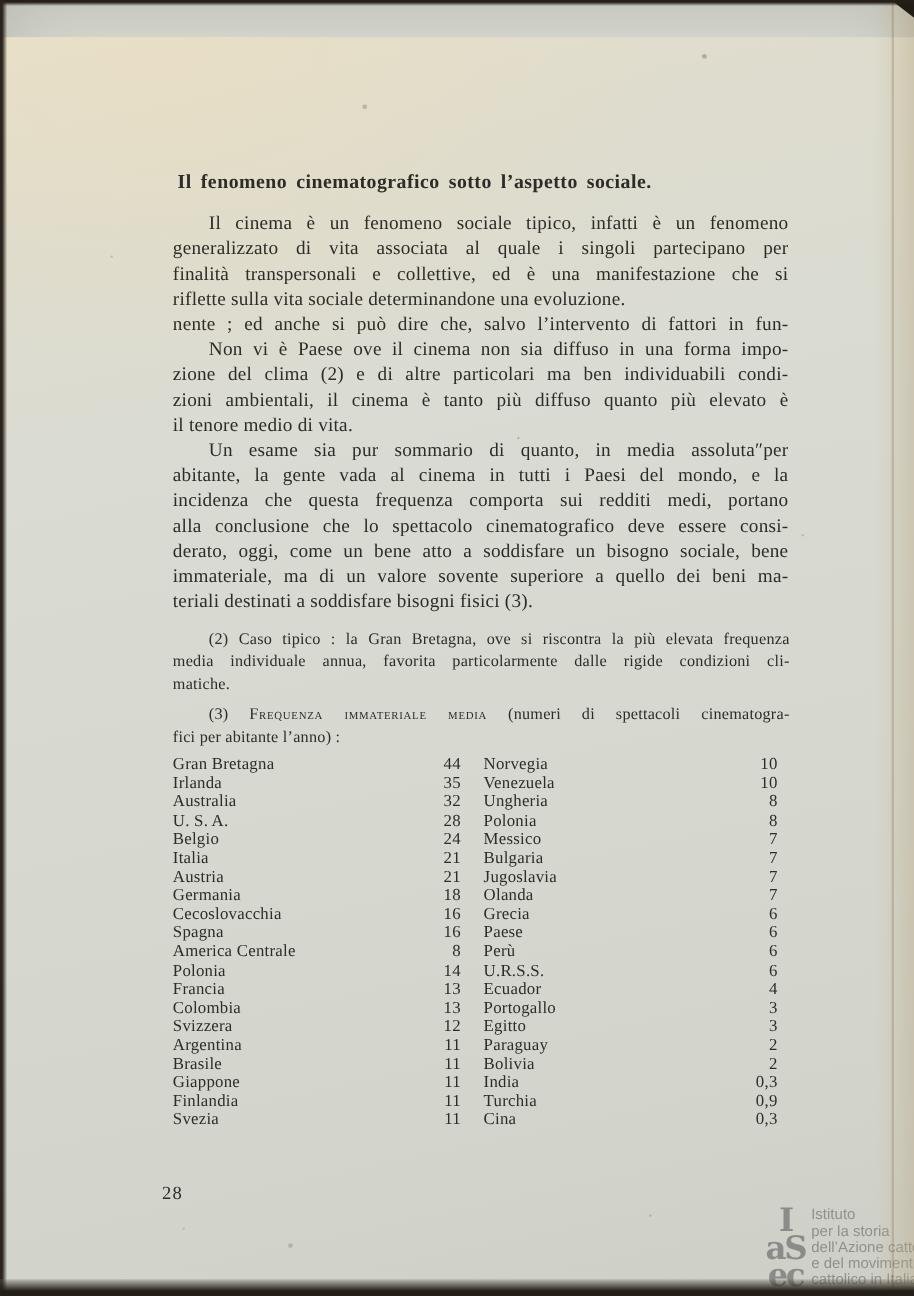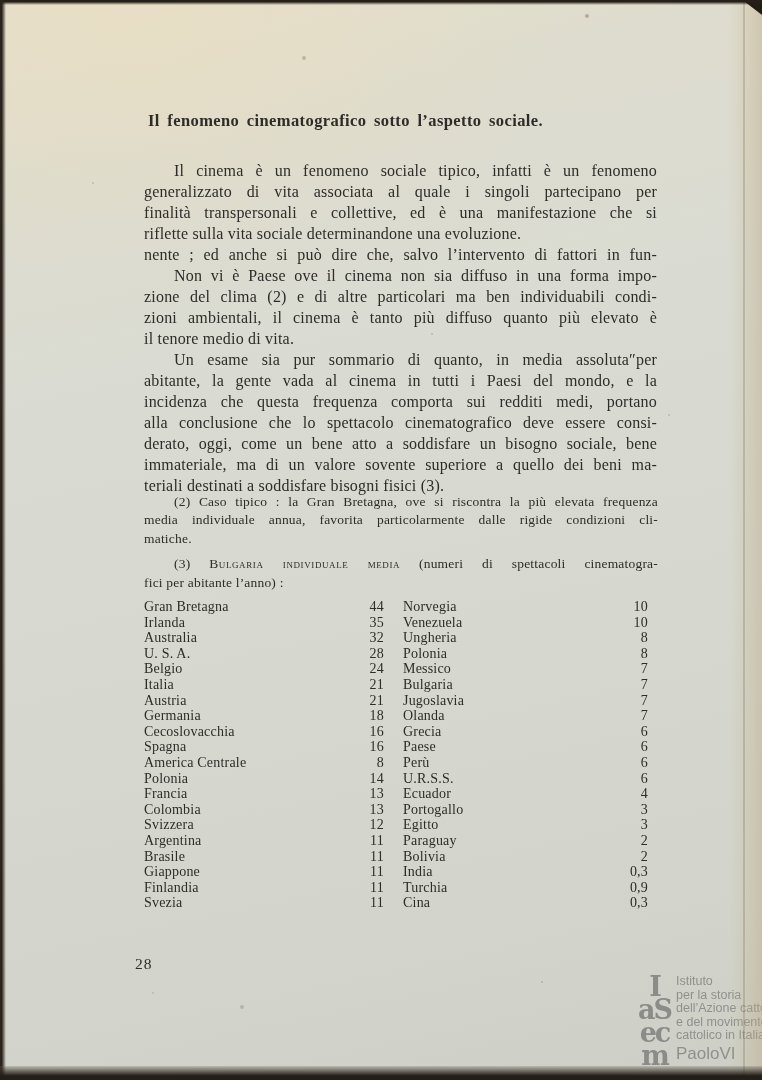--- a/index.html
+++ b/index.html
@@ -3,29 +3,29 @@
 <meta charset="utf-8">
 <style>
   html,body{margin:0;padding:0;}
   body{width:762px;height:1080px;overflow:hidden;background:#2a241e;}
   .photo{position:relative;width:762px;height:1080px;background:#d8dad2;overflow:hidden;
          box-shadow:inset 0 0 70px rgba(90,85,70,.28);}
   .page{position:absolute;inset:0;
     background:
       radial-gradient(ellipse 700px 420px at 18% 2%, rgba(235,222,190,.55) 0%, rgba(235,222,190,0) 60%),
       linear-gradient(168deg,#e5dfcd 0%,#dedcce 14%,#d9dbd3 36%,#d6d8d0 62%,#d2d4cc 86%,#cdcfc7 100%);
-    font-family:"Liberation Serif","DejaVu Serif",serif;color:#2e2c28;}
+    font-family:"Liberation Serif","DejaVu Serif",serif;color:#2e2c28;margin-top:31px;}
   .specks{position:absolute;top:0;left:0;width:2px;height:2px;border-radius:50%;
     box-shadow:303px 57px 0 1px rgba(120,110,95,.35), 586px 15px 0 1px rgba(110,100,88,.4),
       92px 182px 0 0 rgba(120,110,95,.3), 431px 333px 0 0 rgba(120,110,95,.35),
       668px 414px 0 0 rgba(150,120,110,.35), 241px 1006px 0 1px rgba(110,105,92,.3),
       541px 981px 0 0 rgba(110,105,92,.3), 152px 992px 0 0 rgba(110,105,92,.25);}
   h1.heading{position:absolute;left:148px;top:111px;margin:0;font-size:16.5px;font-weight:bold;
     letter-spacing:.4px;word-spacing:3px;white-space:nowrap;}
-  .bodytext{position:absolute;left:144px;top:160px;width:513px;font-size:16px;line-height:21px;
+  .bodytext{position:absolute;left:144px;top:145px;width:513px;font-size:16px;line-height:21px;
     letter-spacing:.2px;}
   .para{margin:0;}
   .tline{text-align:justify;text-align-last:justify;}
   .tline.last{text-align-last:left;}
   .tline.first{text-indent:30px;}
   .footnotes{position:absolute;left:144px;top:493px;width:514px;font-size:13.5px;line-height:18.4px;
     letter-spacing:.2px;}
   .fn3{margin-top:7px;}
   .sc{font-variant:small-caps;letter-spacing:.6px;}
   .freqtable{position:absolute;left:144px;top:599px;width:504px;font-size:14px;line-height:15.6px;
@@ -91,21 +91,21 @@
     </div>
 
     <div class="footnotes">
       <div class="fn2">
           <div class="tline first">(2) Caso tipico : la Gran Bretagna, ove si riscontra la più elevata frequenza</div>
           <div class="tline">media individuale annua, favorita particolarmente dalle rigide condizioni cli-</div>
           <div class="tline last">matiche.</div>
         </div>
       <div class="fn3">
         <div class="tline first">
-          <span>(3) </span><span class="sc">Bulgaria individuale media</span><span> (numeri di spettacoli cinematogra-</span>
+          <span>(3) </span><span class="sc">Frequenza immateriale media</span><span> (numeri di spettacoli cinematogra-</span>
         </div>
         <div class="tline last">fici per abitante l’anno) :</div>
       </div>
     </div>
 
     <div class="freqtable">
       <div class="colA">
           <div class="trow">
             <span class="cname">Gran Bretagna</span>
             <span class="cval">44</span>

